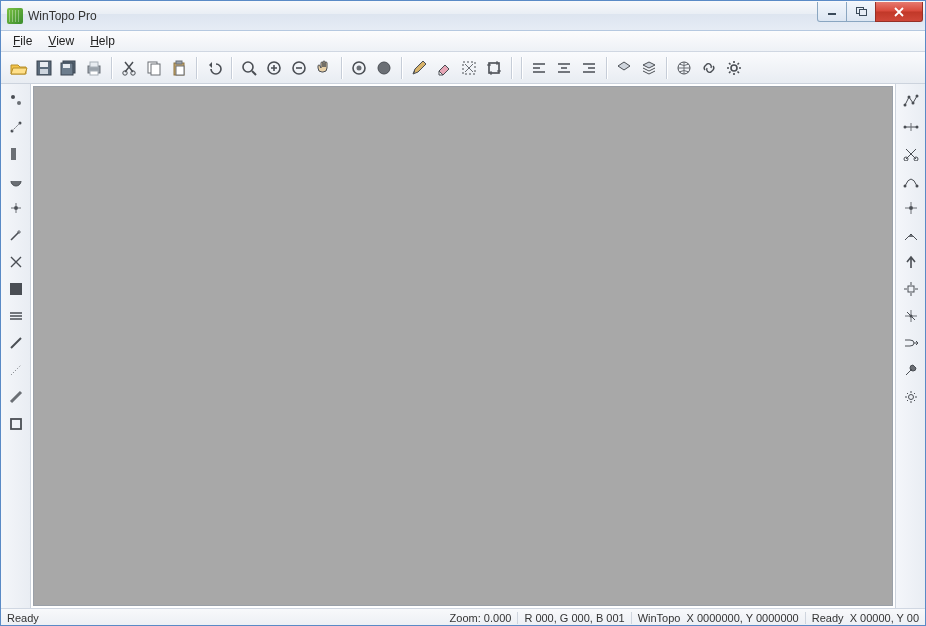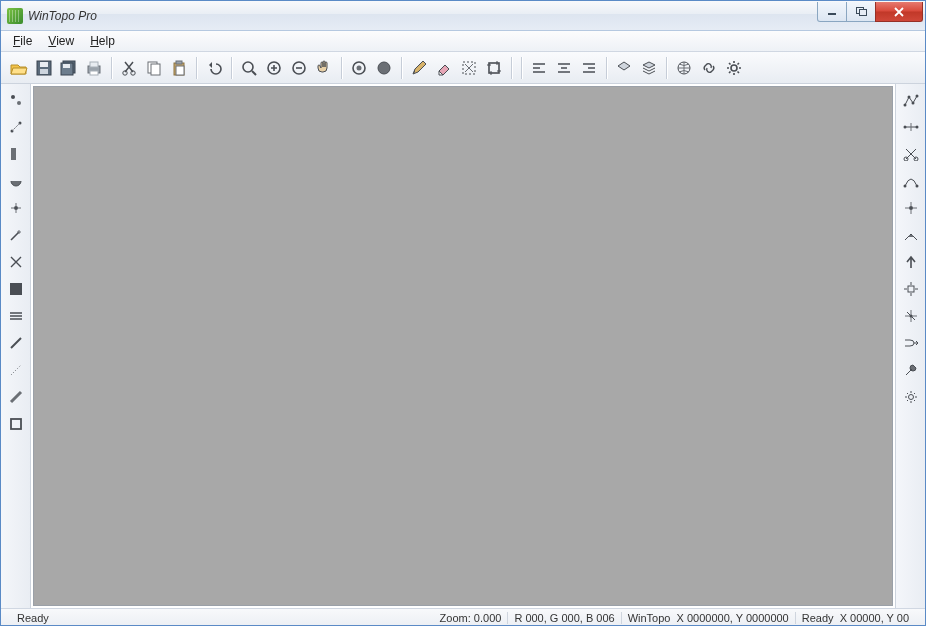--- a/index.html
+++ b/index.html
@@ -25,21 +25,21 @@
   margin-right: 5px;
   background: linear-gradient(135deg,#7ac142,#3a8c2e);
   border-radius: 2px;
   position: relative;
 }
 .titlebar .app-icon::after{
   content:""; position:absolute; left:2px; top:2px; right:2px; bottom:2px;
   background: repeating-linear-gradient(90deg,#fff 0 1px,transparent 1px 3px);
   opacity:.35;
 }
-.titlebar .title { color: #333; flex: 0 0 auto; font-style: italic; }
+.titlebar .title { color: #333; flex: 0 0 auto; }
 .titlebar .spacer { flex: 1; }
 .win-btns { display: flex; height: 20px; align-self: flex-start; margin-top: 1px; }
 .win-btn {
   width: 30px; height: 20px;
   border: 1px solid #8aa6c1;
   border-top: none;
   margin-left: -1px;
   display: flex; align-items: center; justify-content: center;
   background: linear-gradient(to bottom,#f1f6fc,#dce6f2);
 }
@@ -105,21 +105,21 @@
   flex:1;
   background: #a8a8a8;
   border: 1px solid #9aa0a8;
   margin: 2px 2px 2px 2px;
 }
 .statusbar {
   height: 18px;
   background: linear-gradient(to bottom,#f8f9fb,#eceff4);
   border-top: 1px solid #d0d7e2;
   display: flex; align-items: center;
-  padding: 0 16px;
+  padding: 0 6px;
   font-size: 11px;
   color: #333;
 }
 .statusbar .sfill { flex:1; }
 .sdiv {
   width:1px; height:12px; background:#cfd5de; margin:0 6px;
 }
 .canvas-row { flex:1; display:flex; }
 </style>
 </head>
@@ -537,21 +537,21 @@
     </div>
 </div>
 
 <div class="statusbar">
   <span>Ready</span>
   <span class="sfill"></span>
   <span>Zoom:</span>
   <span>&nbsp;</span>
   <span>0.000</span>
   <span class="sdiv"></span>
-  <span>R 000, G 000, B 006</span>
+  <span>R 000, G 000, B 001</span>
   <span class="sdiv"></span>
   <span>WinTopo</span>
   <span>&nbsp;&nbsp;</span>
   <span>X 0000000, Y 0000000</span>
   <span class="sdiv"></span>
   <span>Ready</span>
   <span>&nbsp;&nbsp;</span>
   <span>X 00000, Y 00</span>
 </div>
 

